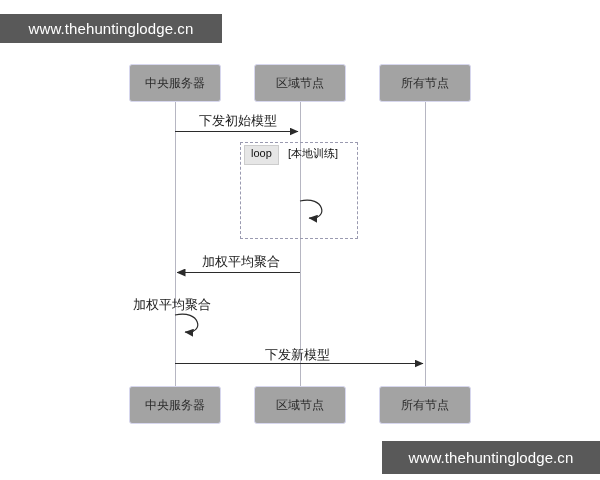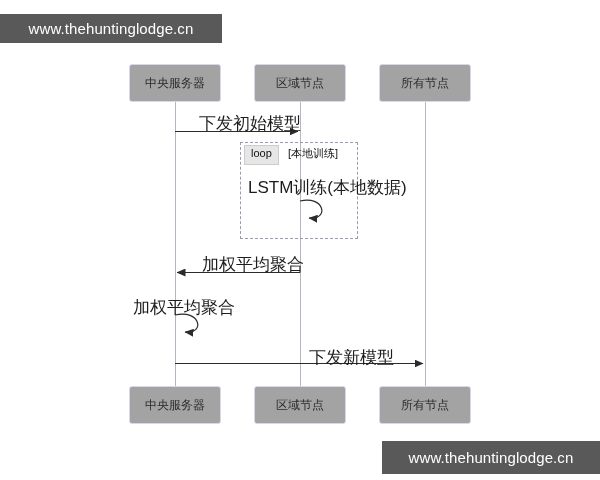--- a/index.html
+++ b/index.html
@@ -116,30 +116,30 @@
     left: 288px;
     top: 142px;
     font-size: 11px;
     color: #111111;
     white-space: nowrap;
   }
 
   
   .msg-label {
     position: absolute;
-    font-size: 17px;
+    font-size: 13px;
     color: #1c1c1c;
     white-space: nowrap;
     font-family: "Liberation Sans", "DejaVu Sans", sans-serif;
   }
   #label-msg-0 { left: 199px; top: 108px; }
   #label-msg-1 { left: 248px; top: 172px; }
   #label-msg-2 { left: 202px; top: 249px; }
   #label-msg-3 { left: 133px; top: 292px; }
-  #label-msg-4 { left: 265px; top: 342px; margin-left: 44px; }
+  #label-msg-4 { left: 265px; top: 342px; }
 
   svg { position: absolute; left: 0; top: 0; }
 </style>
 </head>
 <body>
 
 <div id="canvas">
 
   <div class="watermark" id="watermark-top">www.thehuntinglodge.cn</div>
 
@@ -179,21 +179,20 @@
     <g>
       <path d="M175,311 C200,305 206,330 185,328" fill="none" stroke="#2b2b2b" stroke-width="1.2" marker-end="url(#ah-self)"></path>
     </g>
 
     <g>
       <line x1="175" y1="359.5" x2="423" y2="359.5" stroke="#2b2b2b" stroke-width="1.2" marker-end="url(#ah-right)"></line>
     </g>
   </svg>
 
   <div class="msg-label" id="label-msg-0">下发初始模型</div>
-  <div class="msg-label" id="label-msg-1">LSTM训练(本地数据)</div>
   <div class="msg-label" id="label-msg-2">加权平均聚合</div>
   <div class="msg-label" id="label-msg-3">加权平均聚合</div>
   <div class="msg-label" id="label-msg-4">下发新模型</div>
 
   <div class="participant" id="p0-top">
     <span>中央服务器</span>
   </div>
   <div class="participant" id="p1-top">
     <span>区域节点</span>
   </div>

